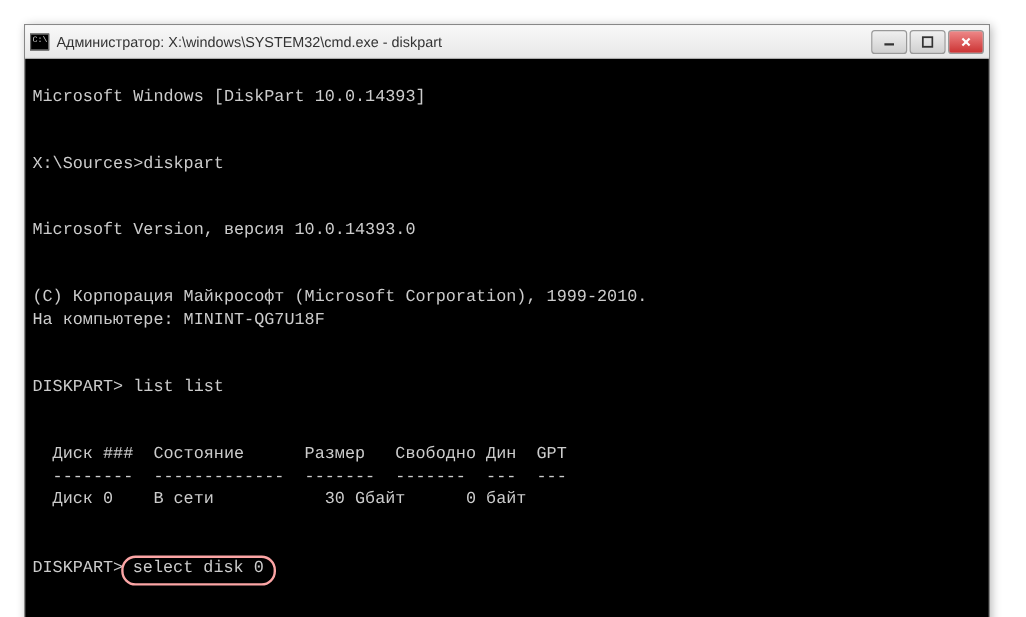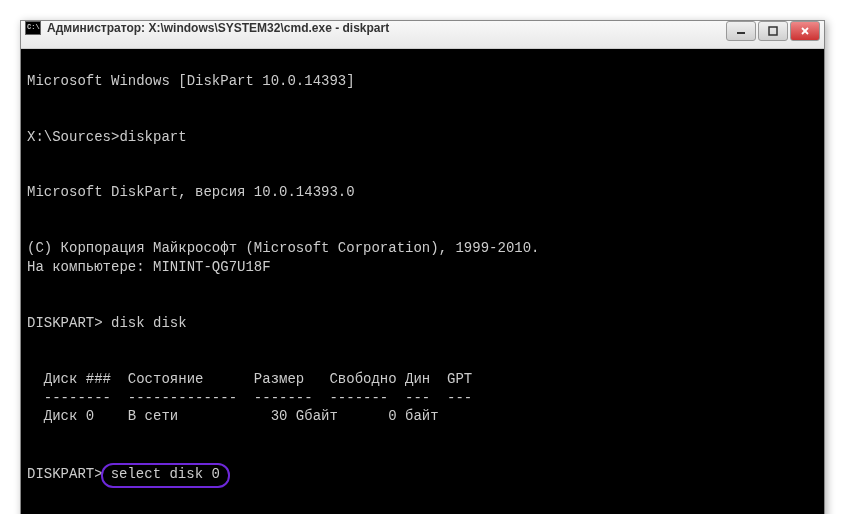--- a/index.html
+++ b/index.html
@@ -10,25 +10,24 @@
     }
     .window {
       width: 805px;
       background: #fff;
       border: 1px solid #888;
       box-shadow: 2px 2px 8px rgba(0,0,0,0.3);
     }
     .titlebar {
       background: linear-gradient(to bottom, #f8f8f8, #e8e8e8);
       display: flex;
-      align-items: flex-start;
+      align-items: center;
       height: 28px;
       padding: 0 4px;
       border-bottom: 1px solid #ccc;
-      font-weight: bold;
     }
     .title-icon {
       width: 16px;
       height: 14px;
       background: #000;
       margin-right: 6px;
       position: relative;
       border: 1px solid #666;
     }
     .title-icon::after {
@@ -74,21 +73,21 @@
       background: #000;
       color: #ccc;
       font-size: 14px;
       line-height: 1.35;
       padding: 4px 6px;
       min-height: 450px;
       white-space: pre;
       font-family: "Consolas", "Courier New", monospace;
     }
     .highlight {
-      border: 2px solid #6d28d9;
+      border: 2px solid #fca5a5;
       border-radius: 12px;
       padding: 0 8px 2px 8px;
       display: inline-block;
       margin-left: -2px;
     }
     .blank-line { height: 18px; }
   </style>
 </head>
 <body>
 
@@ -114,26 +113,26 @@
           </svg>
       </div>
     </div>
   </div>
 
   <div class="terminal">
 <span>Microsoft Windows [DiskPart 10.0.14393]</span>
 <div class="blank-line"></div>
 <span>X:\Sources&gt;diskpart</span>
 <div class="blank-line"></div>
-<span>Microsoft DiskPart, версия 10.0.14393.0</span>
+<span>Microsoft Version, версия 10.0.14393.0</span>
 <div class="blank-line"></div>
 <span>(C) Корпорация Майкрософт (Microsoft Corporation), 1999-2010.</span>
 <span>На компьютере: MININT-QG7U18F</span>
 <div class="blank-line"></div>
-<span>DISKPART&gt; </span><span>disk disk</span>
+<span>DISKPART&gt; </span><span>list list</span>
 <div class="blank-line"></div>
 <span>  Диск ###  Состояние      Размер   Свободно Дин  GPT</span>
 <span>  --------  -------------  -------  -------  ---  ---</span>
 <span>  Диск 0    В сети           30 Gбайт      0 байт</span>
 <div class="blank-line"></div>
 <span>DISKPART&gt;</span><span class="highlight"><span>select disk 0</span></span>
 <div class="blank-line"></div>
 
 
 

